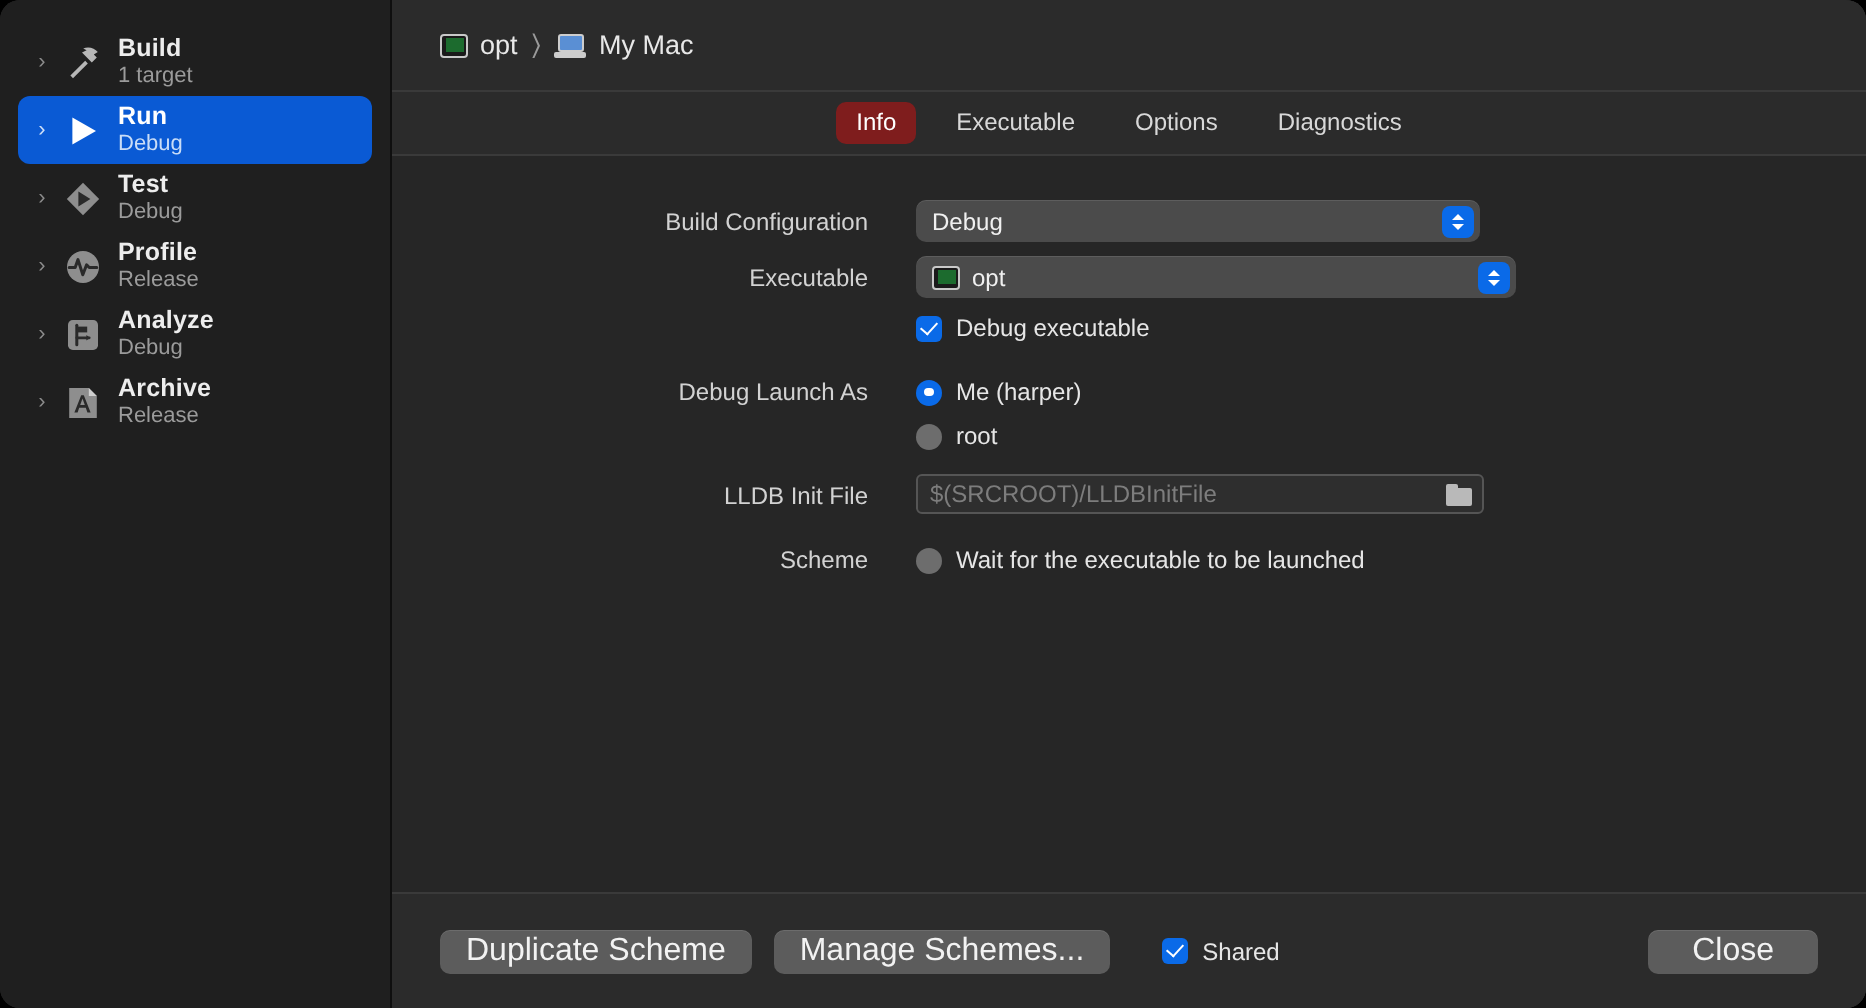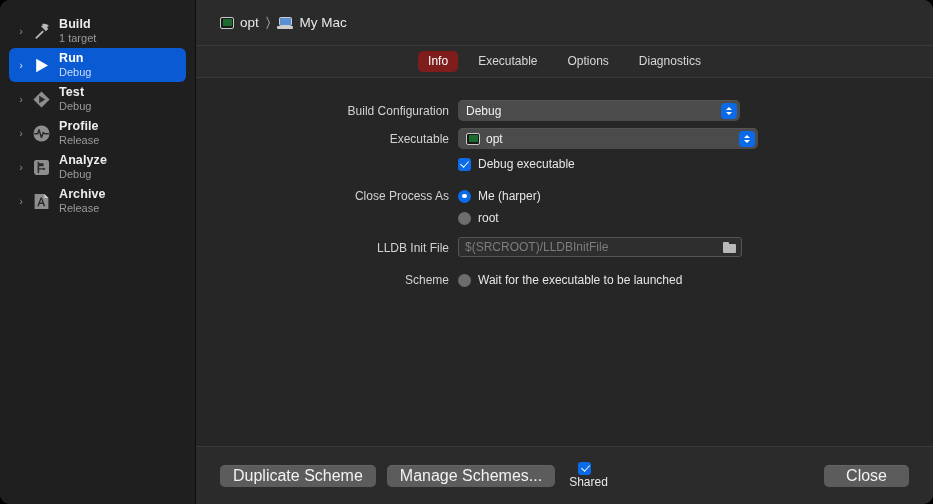--- a/index.html
+++ b/index.html
@@ -144,21 +144,21 @@
 
   .frow {
     display: flex;
     align-items: flex-start;
     margin-bottom: 6px;
   }
   .flabel {
     width: 262px;
     flex: 0 0 262px;
     text-align: right;
-    padding-right: 9px;
+    padding-right: 24px;
     font-size: 12px;
     color: #d2d2d2;
     line-height: 22px;
   }
   .fctrl { flex: 1; min-width: 0; }
 
   
   .popup {
     position: relative;
     height: 21px;
@@ -345,21 +345,21 @@
     display: flex;
     align-items: center;
     justify-content: center;
     padding: 0 13px;
     font-size: 16px;
     color: #f2f2f2;
     margin-right: 11px;
     box-shadow: 0 0.5px 0 rgba(255,255,255,0.10) inset;
     white-space: nowrap;
   }
-  .shared-box { display: flex; align-items: center; margin-left: 3px; flex-direction: column; }
+  .shared-box { display: flex; align-items: center; margin-left: 15px; }
   .spacer { flex: 1; }
   .btn.close { margin-right: 0; padding: 0 22px; }
 
   
   .ic { display: block; }
 </style>
 </head>
 <body>
 
 <div class="window">
@@ -508,21 +508,21 @@
           </div>
 
           <div class="cbrow" style="margin-top:4px;">
             <span class="checkbox"></span>
             <span class="cblabel">Debug executable</span>
           </div>
         </div>
       </div>
 
       <div class="frow" style="margin-top:10px;">
-        <div class="flabel">Close Process As</div>
+        <div class="flabel">Debug Launch As</div>
         <div class="fctrl">
           <div class="rrow">
             <span class="radio on"></span>
             <span class="rlabel">Me (harper)</span>
           </div>
           <div class="rrow">
             <span class="radio"></span>
             <span class="rlabel">root</span>
           </div>
         </div>

